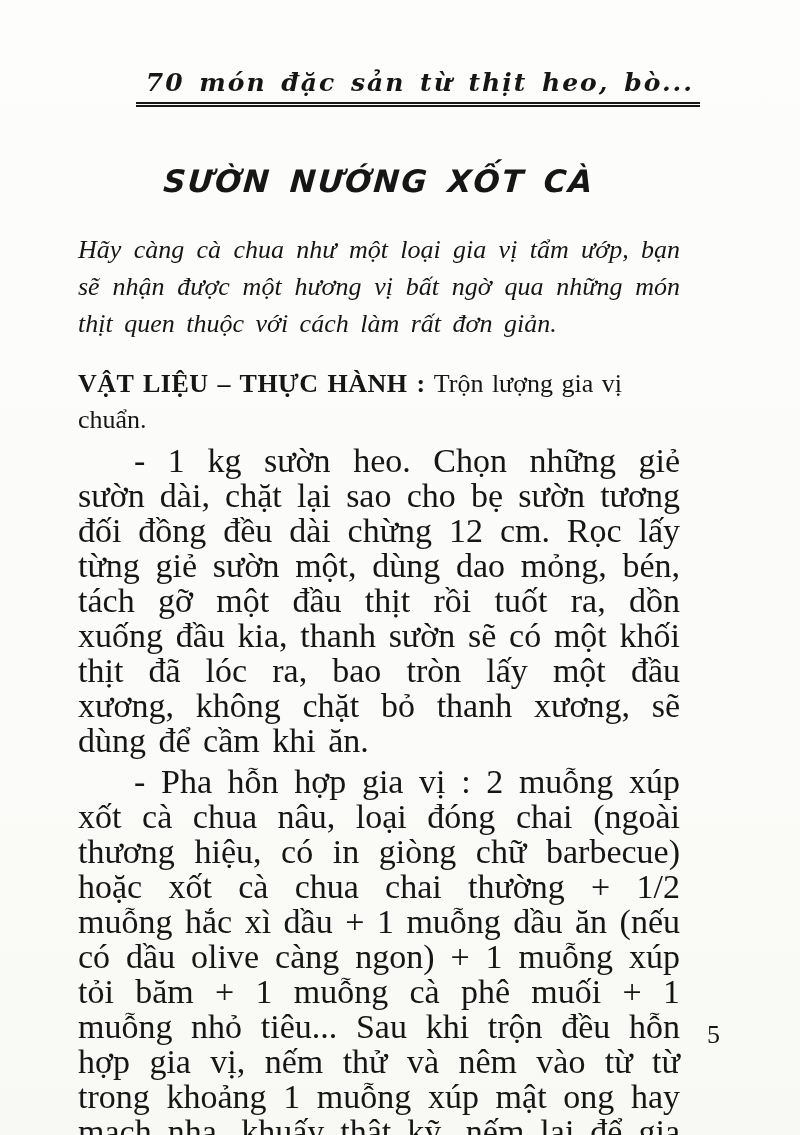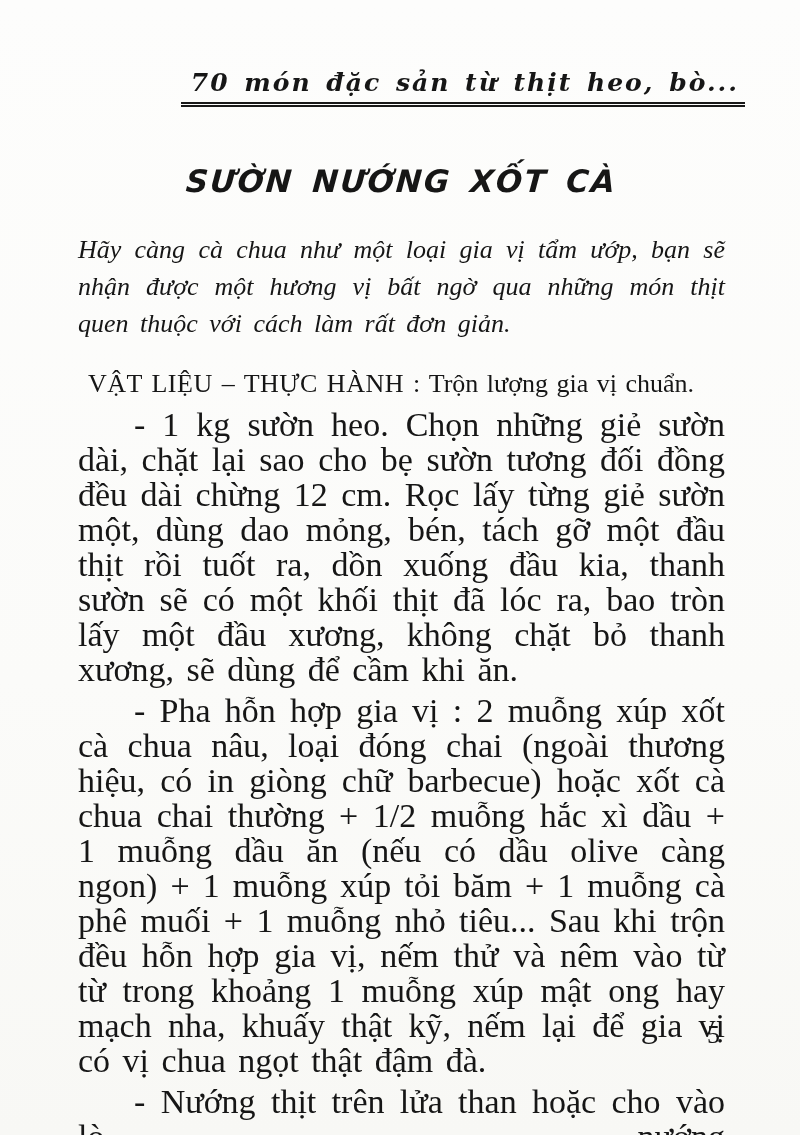--- a/index.html
+++ b/index.html
@@ -5,21 +5,21 @@
   html, body {
     margin: 0;
     padding: 0;
     background: #ffffff;
   }
   .page {
     position: relative;
     width: 800px;
     height: 1135px;
     box-sizing: border-box;
-    padding: 68px 75px 0 78px;
+    padding: 68px 120px 0 78px;
     background: linear-gradient(180deg, #fdfdfc 0%, #fbfbf9 60%, #f8f8f5 100%);
     color: #161616;
     font-family: "Liberation Serif", serif;
     overflow: hidden;
   }
   .running-header {
     text-align: right;
     margin-right: -20px;
   }
   .running-header-text {
@@ -52,23 +52,22 @@
     text-align: justify;
     word-spacing: 5px;
   }
   .section-line {
     margin: 24px 0 5px;
     font-size: 26px;
     line-height: 36px;
     word-spacing: 2px;
   }
   .section-heading {
-    font-weight: normal;
+    font-weight: bold;
     letter-spacing: 0.5px;
-    margin-left: 10px;
   }
   .body-para {
     margin: 0 0 6px;
     font-size: 34px;
     line-height: 35px;
     text-align: justify;
     text-indent: 56px;
     word-spacing: 4px;
   }
   .body-para.fill-last {

